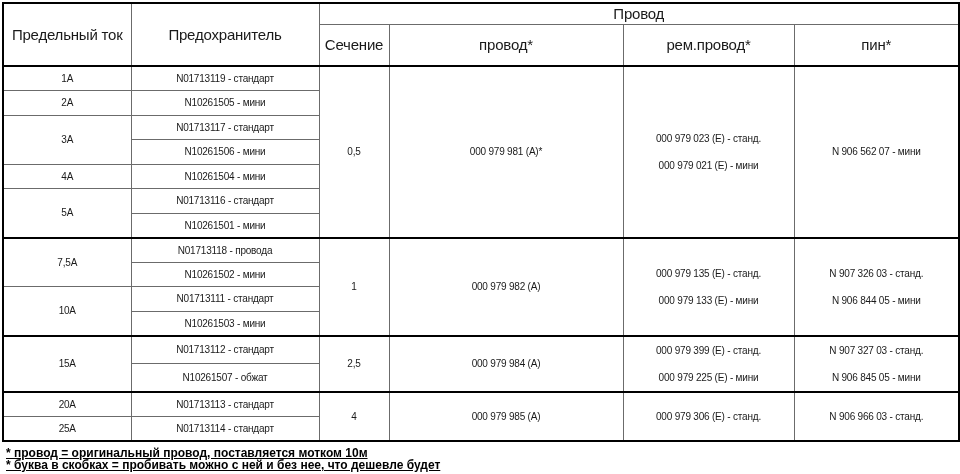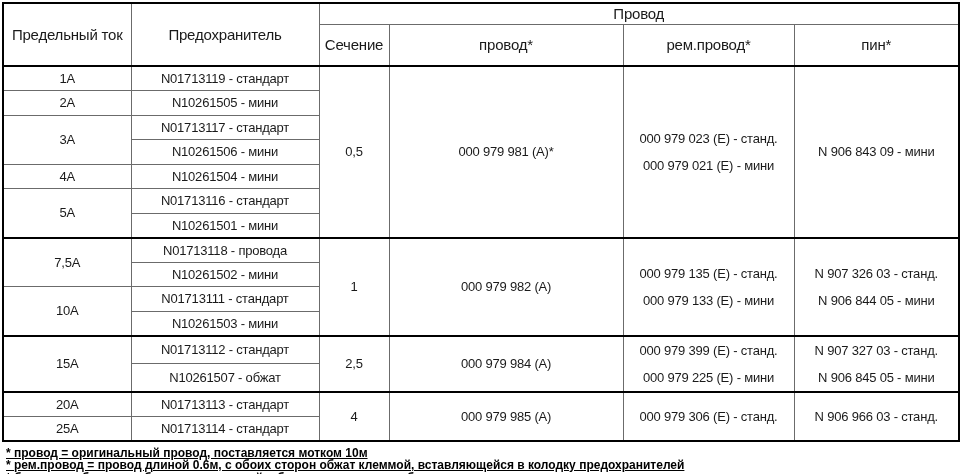--- a/index.html
+++ b/index.html
@@ -17,21 +17,21 @@
     border: 2px solid #000000;
     width: 956px;
   }
   .fuse-table th, .fuse-table td {
     border: 1px solid #6b6b6b;
     text-align: center;
     vertical-align: middle;
     padding: 0;
     margin: 0;
     font-weight: 400;
-    font-size: 13px;
+    font-size: 10px;
     letter-spacing: -0.2px;
     color: #1a1a1a;
     white-space: nowrap;
     overflow: hidden;
   }
   .fuse-table thead th { font-size: 15px; }
   tr.h1 { height: 21px; }
   tr.h2 { height: 42px; }
   tbody tr { height: 24.5px; }
   
@@ -79,21 +79,21 @@
       <tr>
         <td>1A</td>
         <td>N01713119 - стандарт</td>
         <td rowspan="7" class="gb">0,5</td>
         <td rowspan="7" class="gb">000 979 981 (A)*</td>
         <td rowspan="7" class="gb">
           <div class="ln">000 979 023 (E) - станд.</div>
           <div class="ln">000 979 021 (E) - мини</div>
         </td>
         <td rowspan="7" class="gb">
-          <div class="ln">N 906 843 09 - мини</div>
+          <div class="ln">N 906 562 07 - мини</div>
         </td>
       </tr>
       <tr>
         <td>2A</td>
         <td>N10261505 - мини</td>
       </tr>
       <tr>
         <td rowspan="2">3A</td>
         <td>N01713117 - стандарт</td>
       </tr>
@@ -169,16 +169,15 @@
       </tr>
       <tr>
         <td>25A</td>
         <td>N01713114 - стандарт</td>
       </tr>
     </tbody>
   </table>
 
   <div class="notes">
     <div>* провод = оригинальный провод, поставляется мотком 10м</div>
-    <div>* рем.провод = провод длиной 0.6м, с обоих сторон обжат клеммой, вставляющейся в колодку предохранителей</div>
     <div>* буква в скобках = пробивать можно с ней и без нее, что дешевле будет</div>
   </div>
 </div>
 
 </body></html>

